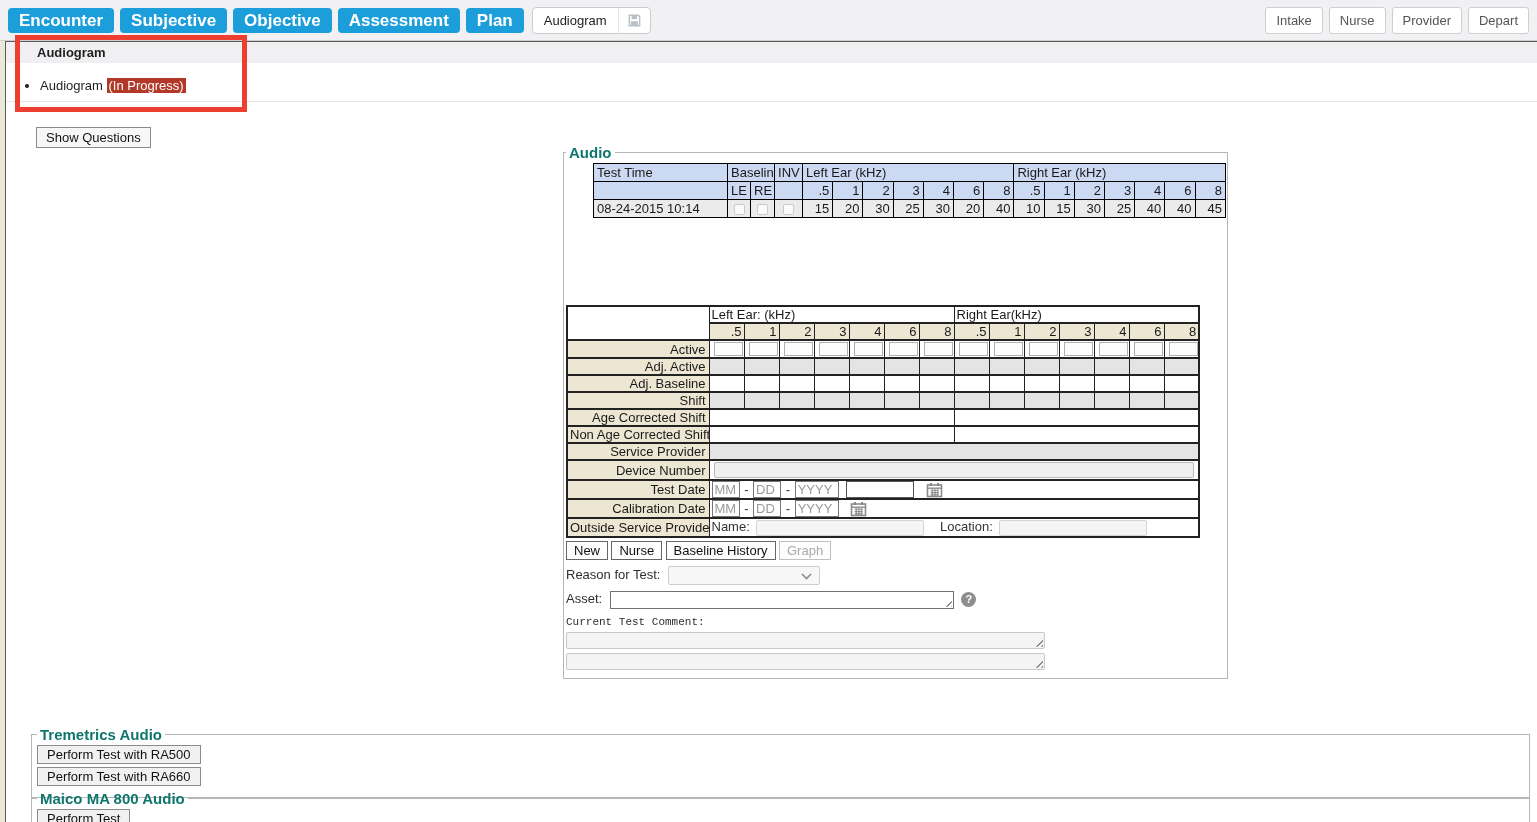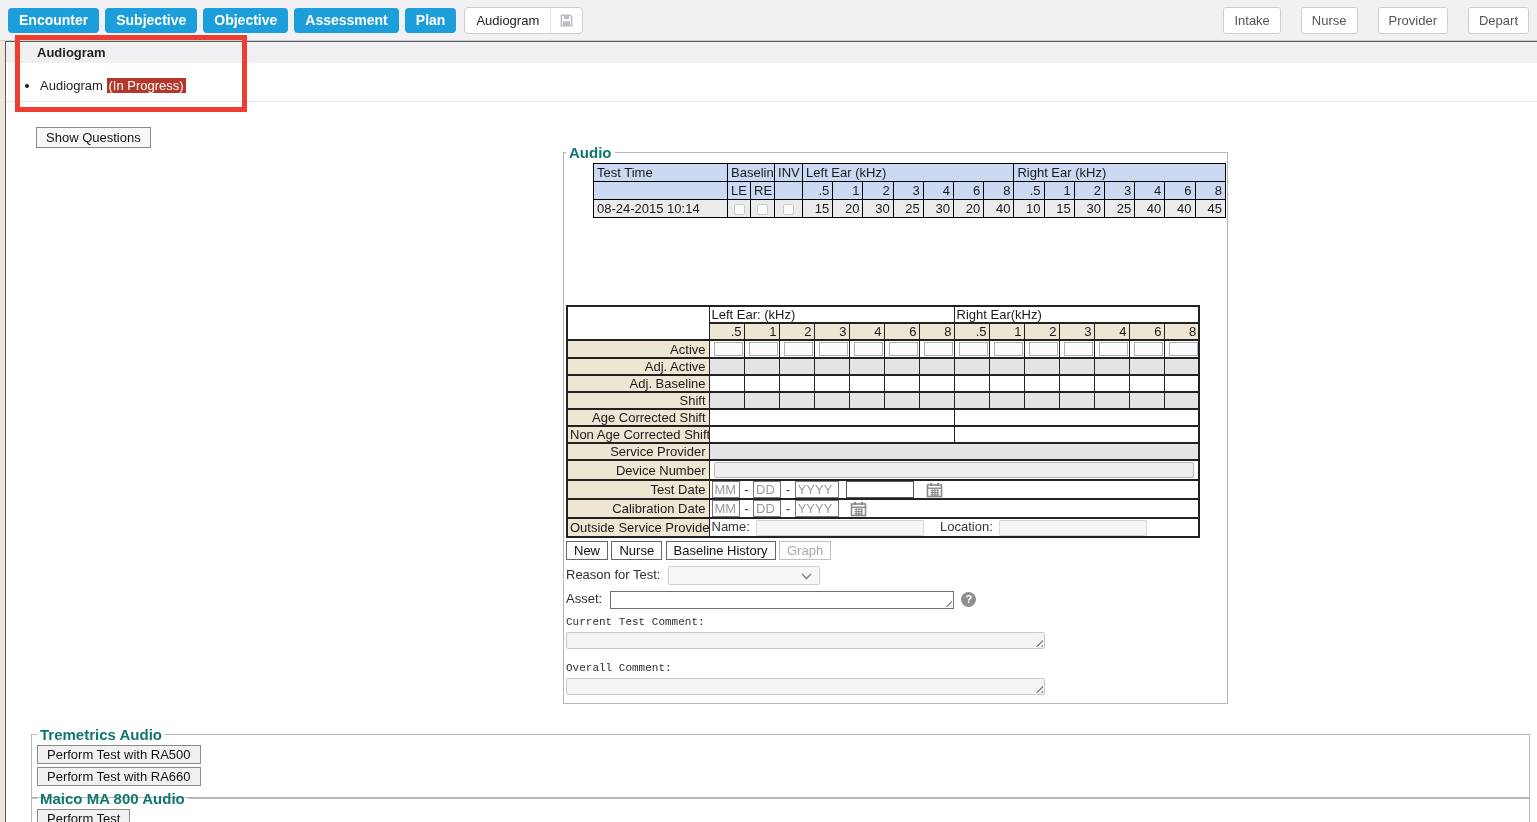--- a/index.html
+++ b/index.html
@@ -11,34 +11,34 @@
     -webkit-font-smoothing:antialiased;
   }
 
   
   .topnav {
     position:absolute; left:0; top:0; width:1537px; height:41px;
     background:#f1f1f3; border-bottom:1px solid #cfcfcf;
     display:flex; align-items:center; padding:0 8px;
   }
   .nbtn {
-    background:#1B9ED9; color:#fff; font-weight:bold; font-size:14px;
+    background:#1B9ED9; color:#fff; font-weight:bold; font-size:17px;
     padding:5px 11px; border-radius:4px; margin-right:6px; border:none;
     font-family:inherit; cursor:pointer; line-height:15px;
   }
   .atab {
     display:inline-flex; align-items:stretch; background:#fff;
     border:1px solid #ccc; border-radius:4px; overflow:hidden; margin-left:2px;
   }
   .atab .alab { padding:5px 11px; font-size:13px; color:#222; }
   .atab .sic { padding:4px 8px; border-left:1px solid #e4e4e4; display:flex; align-items:center; cursor:pointer; }
   .nav-spacer { flex:1; }
   .rbtn {
     background:#fff; border:1px solid #cfcfcf; border-radius:3px; color:#555;
-    font-size:13px; padding:5px 10px; margin-left:20px; font-family:inherit; cursor:pointer;
+    font-size:13px; padding:5px 10px; margin-left:6px; font-family:inherit; cursor:pointer;
   }
 
   
   .content {
     position:absolute; left:5px; top:41px; width:1532px; height:781px;
     background:#fff; border-left:1px solid #5a5a5a; border-top:1px solid #5a5a5a;
   }
   .sec-head {
     height:21px; background:#f0f0f3; line-height:21px; padding-left:31px;
     font-weight:bold; font-size:13px; color:#1f1f1f;
@@ -464,21 +464,20 @@
     <span class="asset-wrap">
       <input class="asset" style="">
       <span class="asset-grip"></span>
     </span>
     <span class="helpic">?</span>
   </div>
   <div class="flabel">Current Test Comment:</div>
   <div class="cbox">
     <span class="grip"></span>
   </div>
-  <div class="flabel" style="margin-top:13px">Overall Comment:</div>
   <div class="cbox">
     <span class="grip"></span>
   </div>
 </fieldset>
 
 <fieldset class="fs-trem">
   <legend>Tremetrics Audio</legend>
   <button class="pbtn">Perform Test with RA500</button>
   <button class="pbtn">Perform Test with RA660</button>
 </fieldset>

